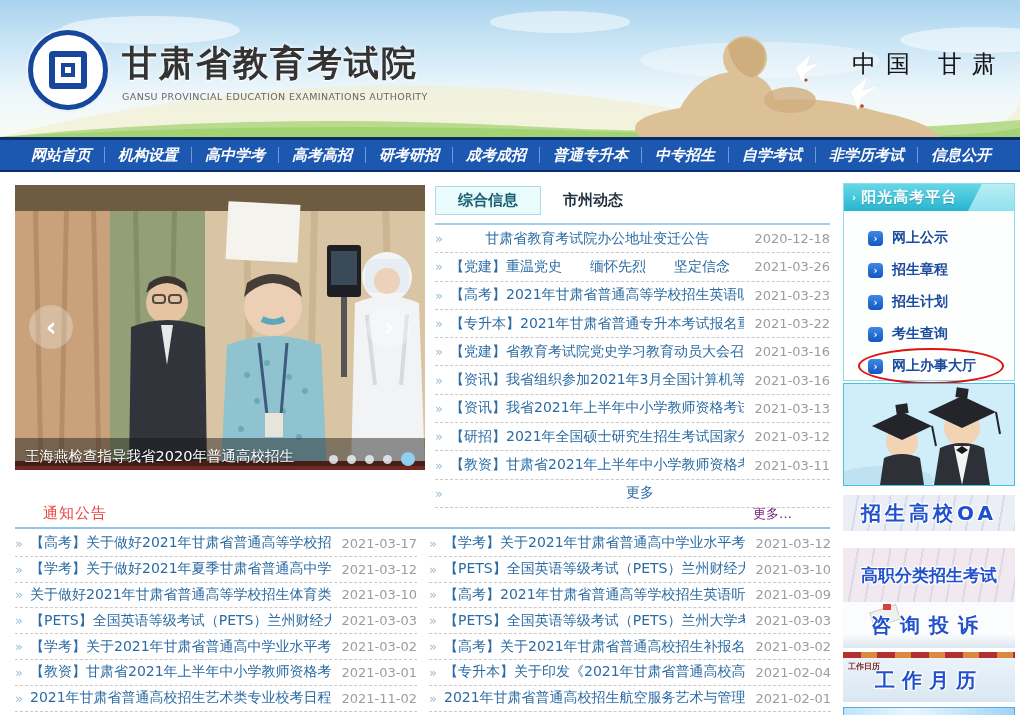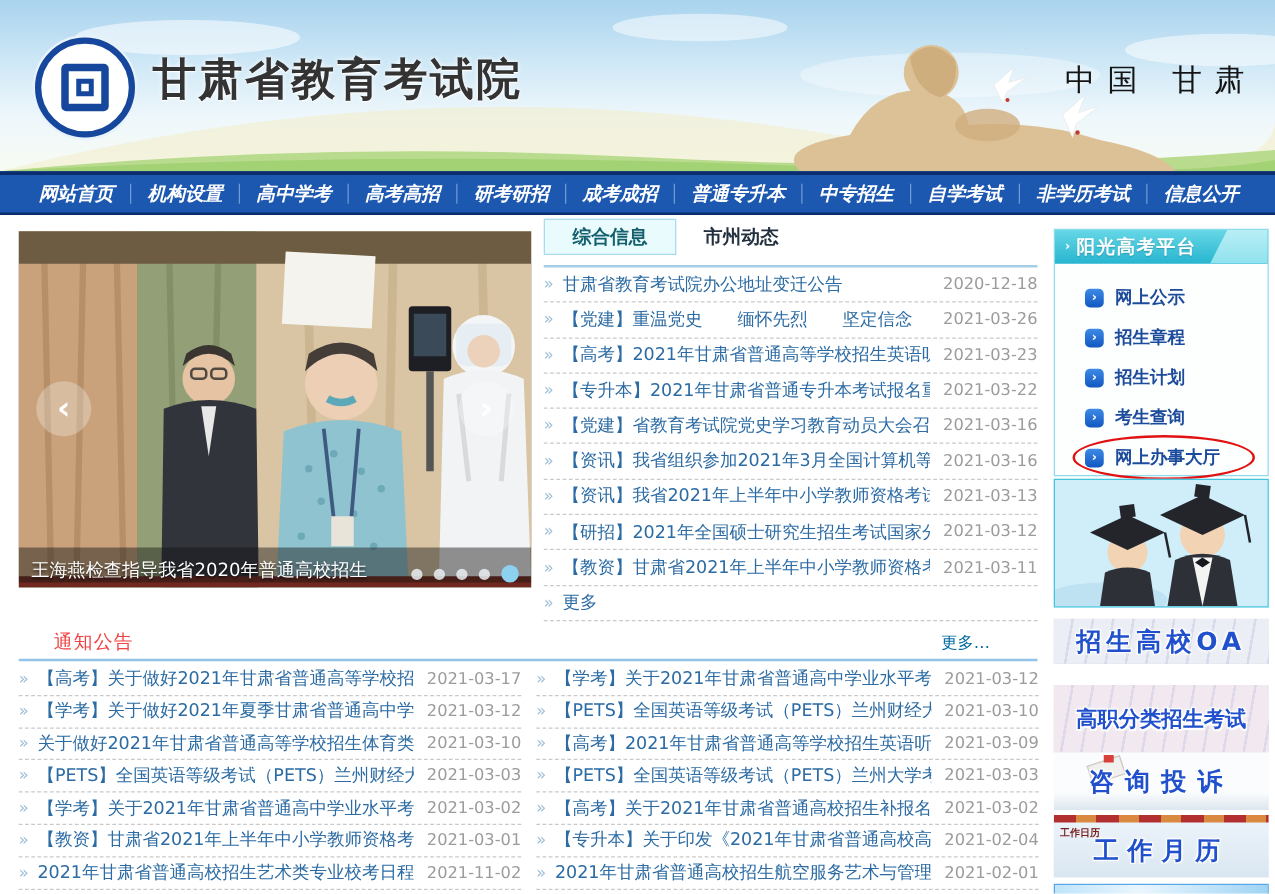--- a/index.html
+++ b/index.html
@@ -38,21 +38,21 @@
            display:flex;align-items:center;justify-content:center;cursor:pointer;}
   .car-prev{left:14px;} .car-next{right:14px;}
   .car-cap{position:absolute;left:0;bottom:4px;width:410px;height:28px;background:rgba(20,20,20,.45);
            display:flex;align-items:flex-end;box-sizing:border-box;padding:0 10px;}
   .car-cap .t{color:#fff;font-size:14.5px;flex:1;white-space:nowrap;overflow:hidden;text-shadow:0 1px 2px rgba(0,0,0,.6);}
   .dots{display:flex;align-items:center;gap:9px;}
   .dot{width:9px;height:9px;border-radius:50%;background:#e9eef2;opacity:.85;cursor:pointer;}
   .dot.on{width:14px;height:14px;background:#8ed0f0;opacity:1;}
 
   
-  .newsbox{position:absolute;left:435px;top:173px;width:395px;}
+  .newsbox{position:absolute;left:435px;top:184px;width:395px;text-align:center;}
   .tabs{display:flex;align-items:center;height:32px;}
   .tab{font-size:15px;font-weight:bold;color:#23303e;padding:4px 22px;cursor:pointer;}
   .tab.on{background:#eafbfd;border:1px solid #aadcee;color:#15606f;}
   .tabline{height:2px;background:#a5cfe6;margin-top:7px;}
   .nrow{display:flex;align-items:center;height:27.3px;border-bottom:1px dashed #c9c9c9;cursor:pointer;}
   .nrow .ar{color:#9bbdd6;font-size:13px;margin-right:7px;flex:none;}
   .nrow .tt{flex:1;font-size:14px;color:#2c6ba3;white-space:nowrap;overflow:hidden;}
   .nrow .dt{font-size:13px;color:#9c9c9c;margin-left:10px;flex:none;}
 
   
@@ -94,21 +94,21 @@
        background:repeating-linear-gradient(90deg,#b23030 0 18px,#d98a40 18px 34px);}
   .bn4 .sub{position:absolute;left:5px;top:9px;font-size:8px;color:#7a1f1f;font-weight:bold;}
   .bn4 .bt{font-size:20px;letter-spacing:7px;margin-top:6px;}
   .bn5{top:524px;height:10px;border:1px solid #5aa7e8;box-sizing:border-box;
        background:linear-gradient(90deg,#bfe4fa,#eaf6fe 40%,#9fd4f4);}
 
   
   .notices{position:absolute;left:15px;top:493px;width:815px;}
   .no-hd{display:flex;align-items:flex-end;height:30px;border-bottom:2px solid #93c3e6;padding-bottom:4px;}
   .no-title{font-size:15px;font-weight:normal;color:#ef4444;margin-left:28px;letter-spacing:1px;}
-  .no-more{margin-left:auto;margin-right:38px;font-size:13px;color:#0369a1;cursor:pointer;}
+  .no-more{margin-left:auto;margin-right:38px;font-size:13px;color:#701a75;cursor:pointer;}
   .no-cols{display:flex;gap:12px;margin-top:2px;}
   .no-col{width:402px;}
   .no-col .nrow{height:24.8px;}
 </style>
 </head>
 <body>
 
 <div class="page">
 
   <div class="hd">
@@ -133,20 +133,21 @@
       <circle cx="806" cy="80" r="1.6" fill="#c03a30"></circle>
         <circle cx="862" cy="106" r="1.8" fill="#c03a30"></circle>
     </svg>
     <div class="logo">
       <div class="em">
           <div class="em2"></div>
         </div>
     </div>
     <div class="titleblk">
       <div class="site-title">甘肃省教育考试院</div>
+      <div class="site-sub">GANSU PROVINCIAL EDUCATION EXAMINATIONS AUTHORITY</div>
     </div>
     <div class="region">中国 甘肃</div>
   </div>
 
   <div class="nav">
 
   <div class="ni">网站首页</div>
       <div class="ni">机构设置</div>
       <div class="ni">高中学考</div>
       <div class="ni">高考高招</div>

